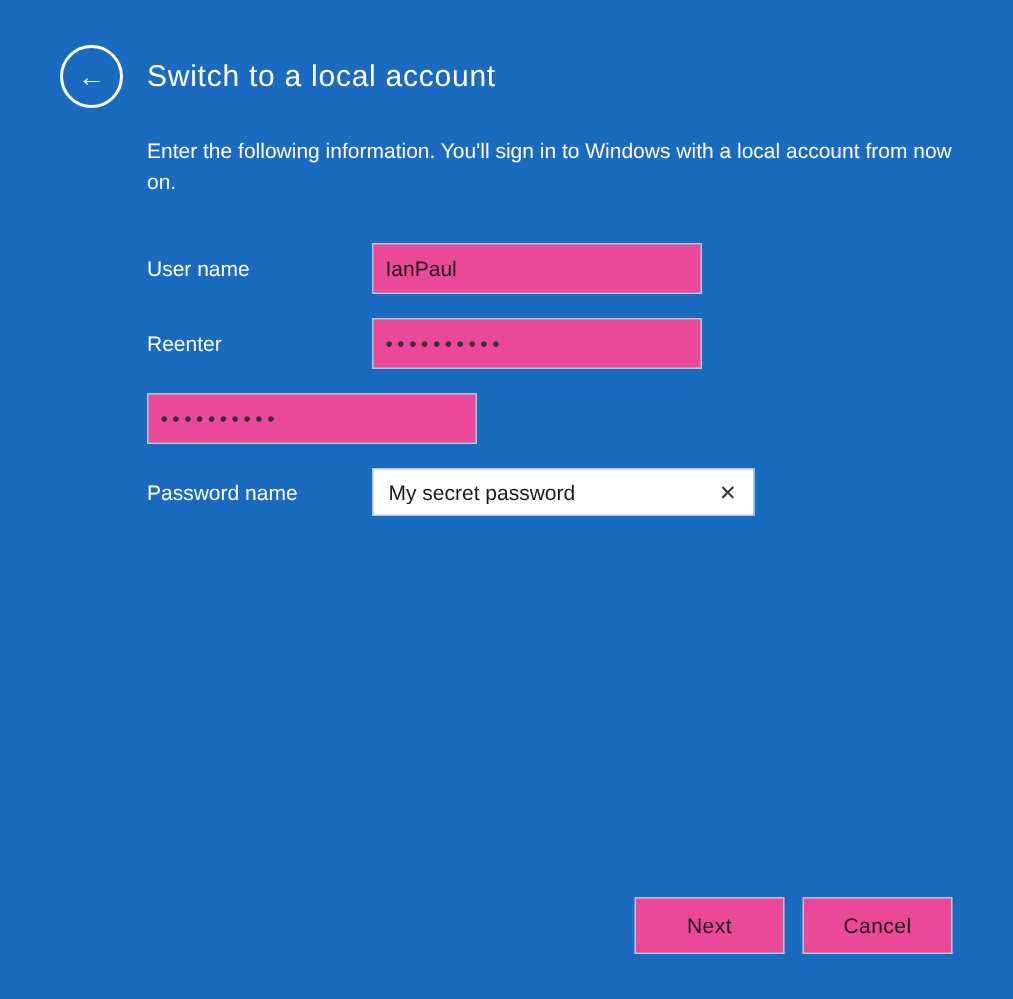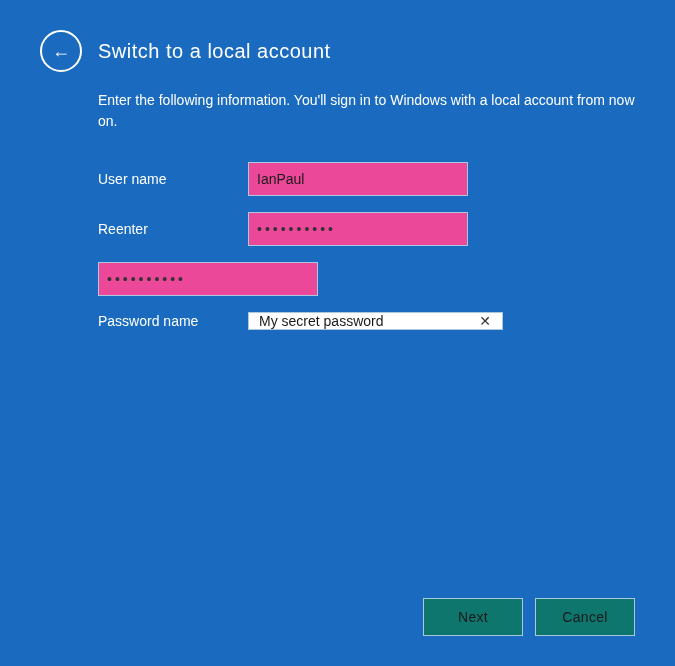--- a/index.html
+++ b/index.html
@@ -98,21 +98,21 @@
       color: #333;
     }
 
     .hint-wrapper {
       position: relative;
       width: 255px;
     }
 
     .hint-input {
       width: 100%;
-      height: 18px;
+      height: 32px;
       background-color: #ffffff;
       border: 1px solid #aac8e0;
       padding: 0 36px 0 10px;
       font-size: 14px;
       color: #1a1a1a;
       outline: none;
       font-family: inherit;
     }
 
     .hint-clear-btn {
@@ -137,21 +137,21 @@
       gap: 12px;
     }
 
     .btn {
       width: 100px;
       height: 38px;
       font-size: 14px;
       font-family: inherit;
       cursor: pointer;
       border: 1px solid #aac8e0;
-      background-color: #0f766e;
+      background-color: #ec4899;
       color: #1a1a1a;
       letter-spacing: 0.3px;
     }
   </style>
 </head>
 <body>
 
 <div class="page-container">
 
   <div class="header">

